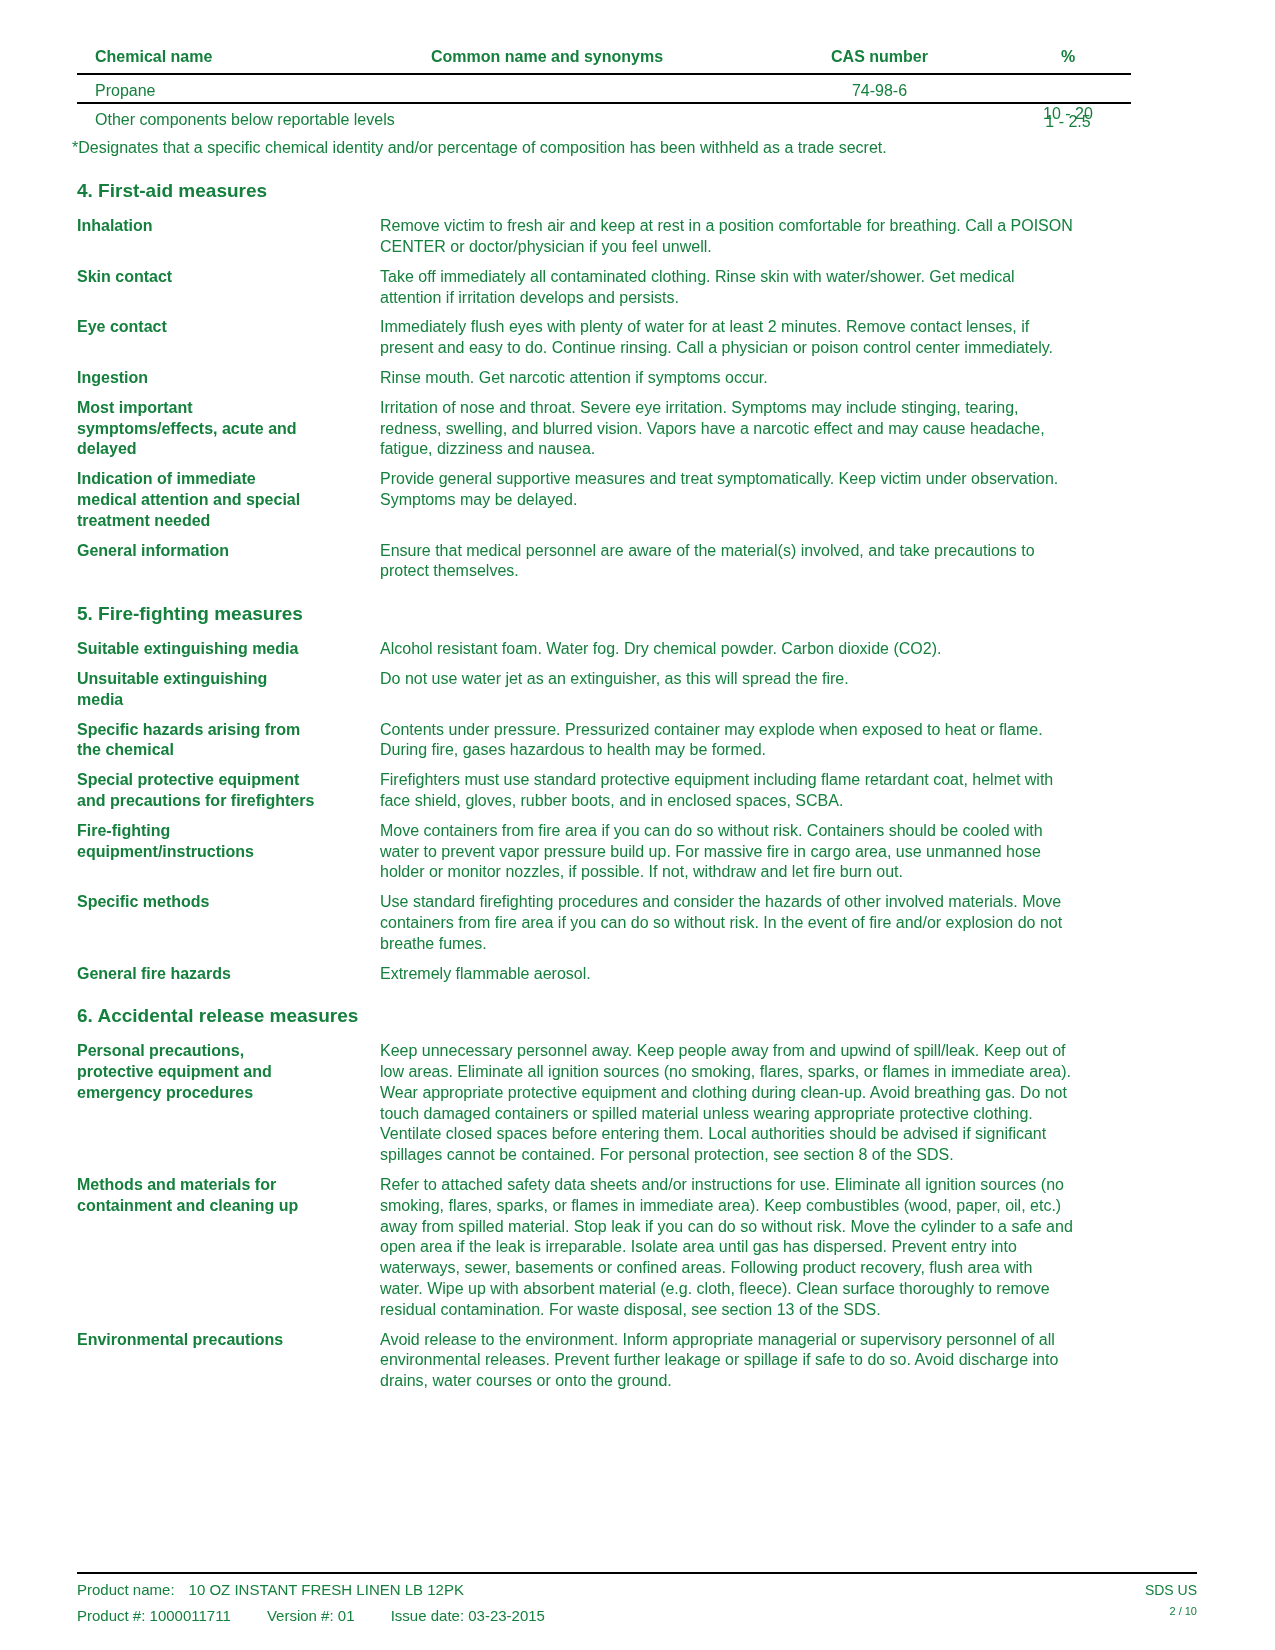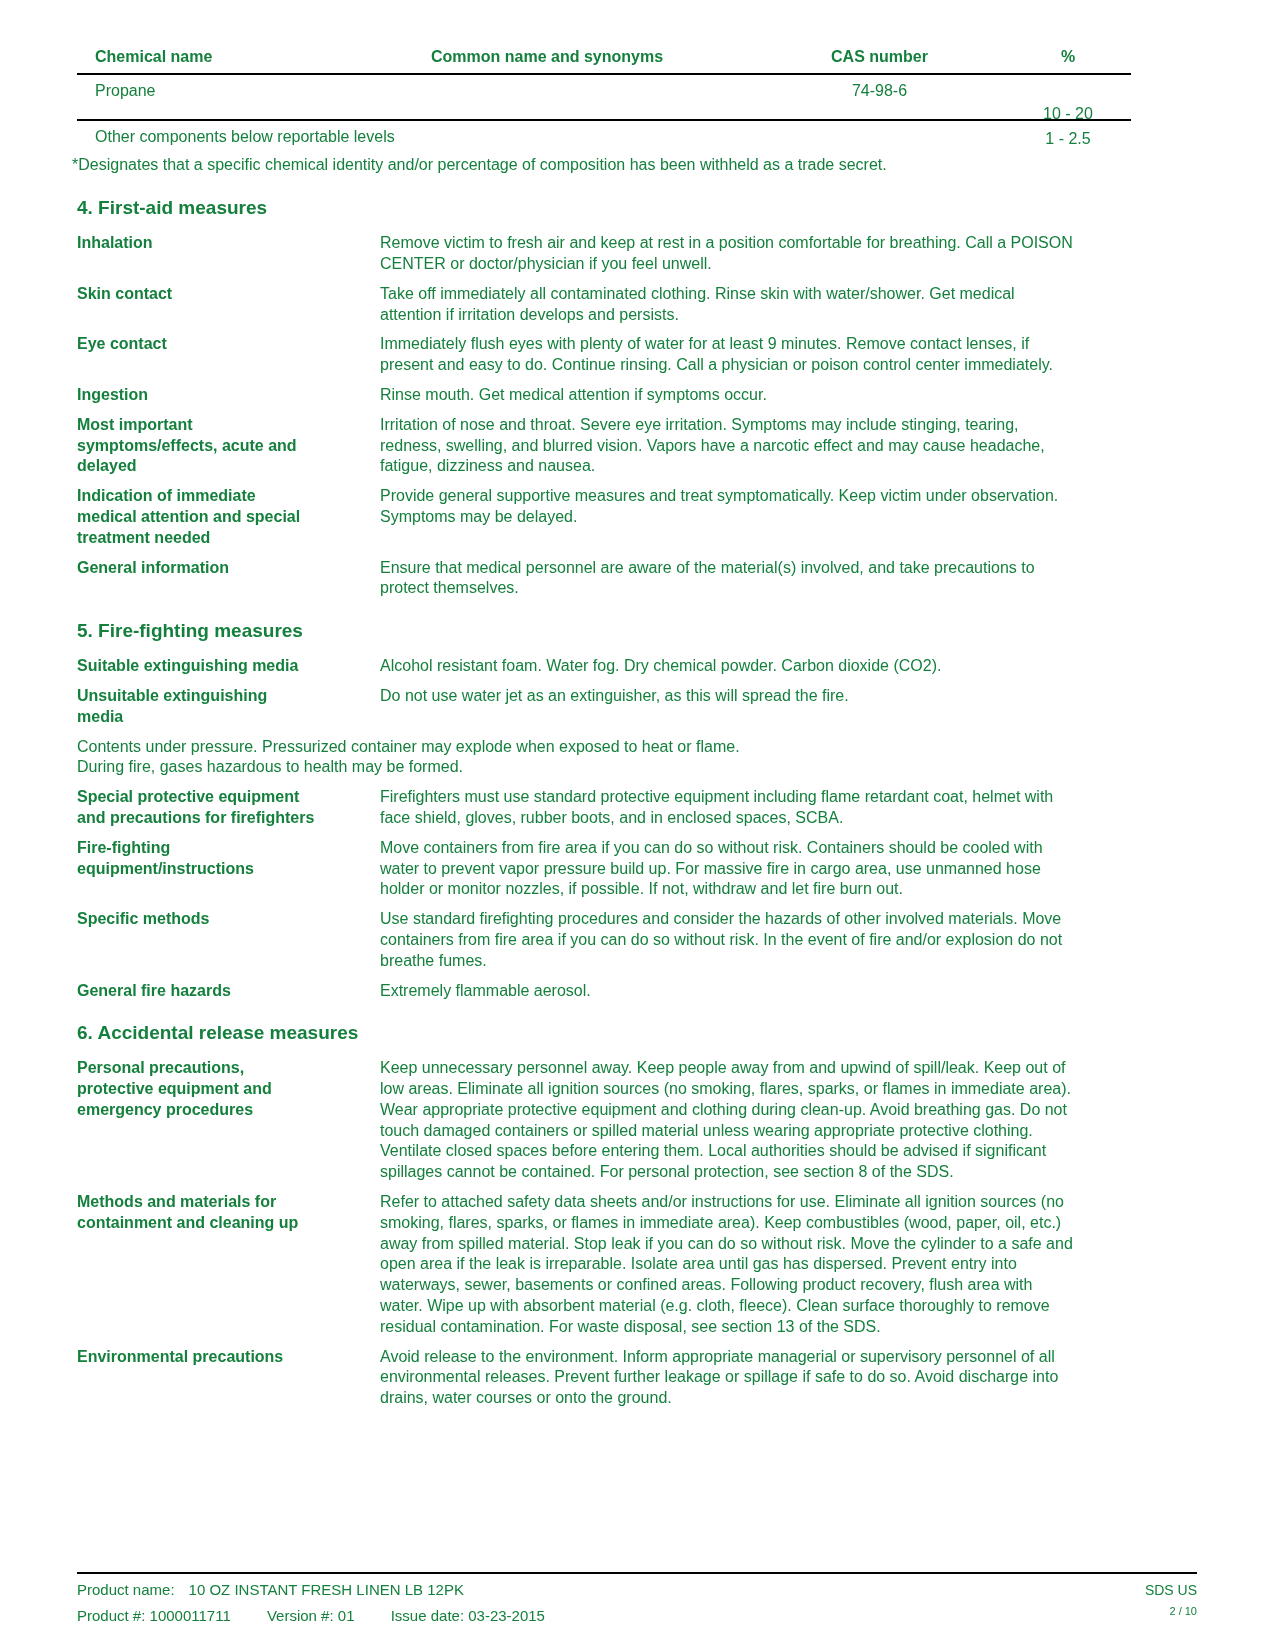--- a/index.html
+++ b/index.html
@@ -31,21 +31,21 @@
   .comp-row .c3 { text-align:center; }
   .comp-row .c4 { text-align:center; }
   .comp-head {
     font-weight:bold;
     padding-top:7px;
     padding-bottom:5px;
     border-bottom:2px solid #000;
   }
   .comp-r1 {
     padding-top:6px;
-    padding-bottom:17px;
+    padding-bottom:0;
     border-bottom:2px solid #000;
   }
   .comp-r1 .c4 { position:relative; top:23px; }
   .comp-r2 {
     padding-top:6px;
     padding-bottom:4px;
   }
   .comp-r2 .c4 { position:relative; top:2px; }
   .footnote {
     margin-top:4px;
@@ -129,26 +129,26 @@
         <div class="item-text">Remove victim to fresh air and keep at rest in a position comfortable for breathing. Call a POISON
 CENTER or doctor/physician if you feel unwell.</div>
       </div>
       <div class="item-row">
         <div class="item-label">Skin contact</div>
         <div class="item-text">Take off immediately all contaminated clothing. Rinse skin with water/shower. Get medical
 attention if irritation develops and persists.</div>
       </div>
       <div class="item-row">
         <div class="item-label">Eye contact</div>
-        <div class="item-text">Immediately flush eyes with plenty of water for at least 9 minutes. Remove contact lenses, if
+        <div class="item-text">Immediately flush eyes with plenty of water for at least 2 minutes. Remove contact lenses, if
 present and easy to do. Continue rinsing. Call a physician or poison control center immediately.</div>
       </div>
       <div class="item-row">
         <div class="item-label">Ingestion</div>
-        <div class="item-text">Rinse mouth. Get medical attention if symptoms occur.</div>
+        <div class="item-text">Rinse mouth. Get narcotic attention if symptoms occur.</div>
       </div>
       <div class="item-row">
         <div class="item-label">Most important
 symptoms/effects, acute and
 delayed</div>
         <div class="item-text">Irritation of nose and throat. Severe eye irritation. Symptoms may include stinging, tearing,
 redness, swelling, and blurred vision. Vapors have a narcotic effect and may cause headache,
 fatigue, dizziness and nausea.</div>
       </div>
       <div class="item-row">
@@ -170,20 +170,22 @@
       <div class="item-row">
         <div class="item-label">Suitable extinguishing media</div>
         <div class="item-text">Alcohol resistant foam. Water fog. Dry chemical powder. Carbon dioxide (CO2).</div>
       </div>
       <div class="item-row">
         <div class="item-label">Unsuitable extinguishing
 media</div>
         <div class="item-text">Do not use water jet as an extinguisher, as this will spread the fire.</div>
       </div>
       <div class="item-row">
+        <div class="item-label">Specific hazards arising from
+the chemical</div>
         <div class="item-text">Contents under pressure. Pressurized container may explode when exposed to heat or flame.
 During fire, gases hazardous to health may be formed.</div>
       </div>
       <div class="item-row">
         <div class="item-label">Special protective equipment
 and precautions for firefighters</div>
         <div class="item-text">Firefighters must use standard protective equipment including flame retardant coat, helmet with
 face shield, gloves, rubber boots, and in enclosed spaces, SCBA.</div>
       </div>
       <div class="item-row">

